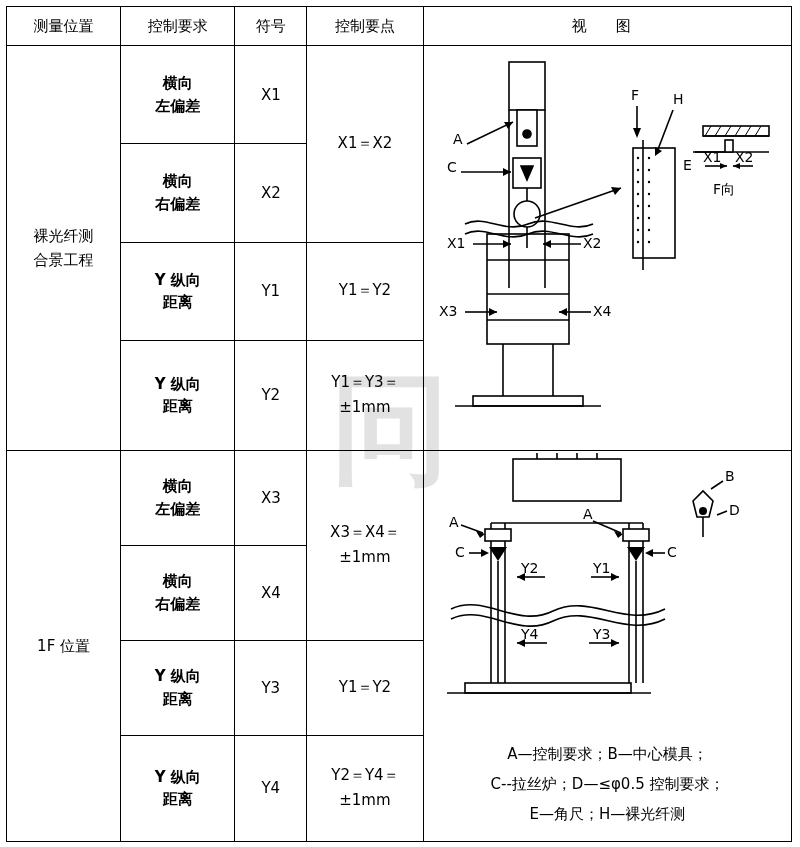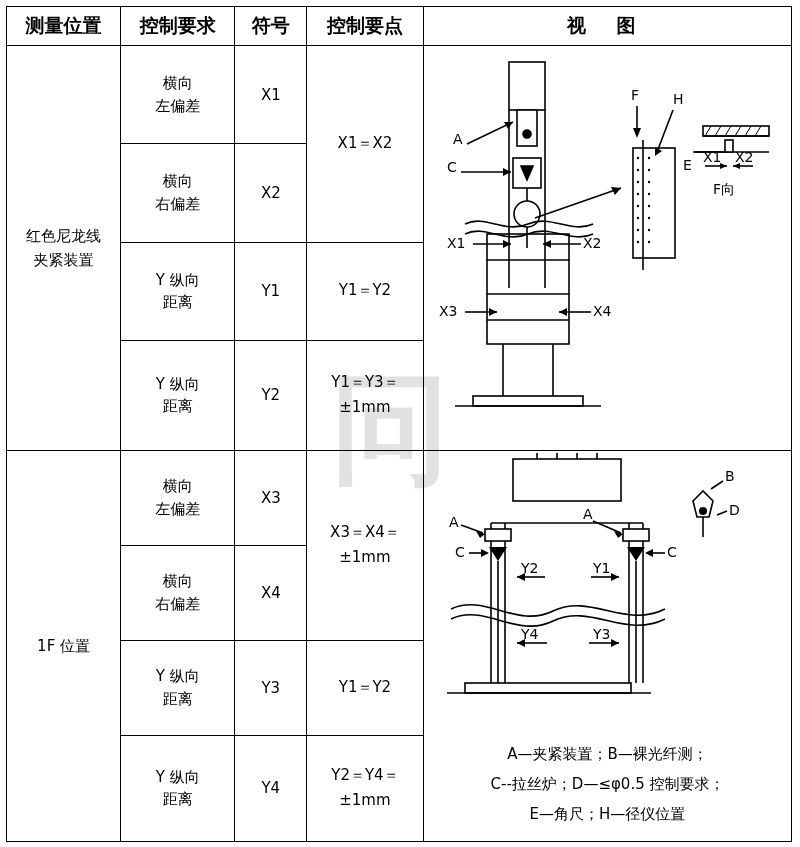--- a/index.html
+++ b/index.html
@@ -43,30 +43,30 @@
   }
   table.main td, table.main th{
     border:1px solid #000;
     text-align:center;
     vertical-align:middle;
     font-size:15px;
     background:transparent;
     padding:2px 1px;
   }
   table.main th{
-    font-weight:bold;
+    font-weight:normal;
     height:34px;
-    font-size:19px;
+    font-size:15px;
   }
   .c1{width:114px;}
   .c2{width:114px;}
   .c3{width:72px;}
   .c4{width:116px;}
   .c5{width:368px;}
-  .cell-two-line{line-height:1.5;}
+  .cell-two-line{line-height:1.5;font-weight:bold;}
   .sym{font-size:16px;}
   .req{font-size:16px;line-height:1.7;}
   .grouplbl{font-size:16px;line-height:1.6;}
   .headspace{letter-spacing:12px;}
   
   .figcell{
     padding:0;
     position:relative;
     height:100%;
   }
@@ -101,22 +101,22 @@
       <th>控制要求</th>
       <th>符号</th>
       <th>控制要点</th>
       <th class="headspace">视    图</th>
     </tr>
   </thead>
   <tbody>
 
     <tr>
       <td rowspan="4" class="grouplbl">
-        <div>红色尼龙线</div>
-        <div>夹紧装置</div>
+        <div>裸光纤测</div>
+        <div>合景工程</div>
       </td>
       <td class="cell-two-line">
         <div>横向</div>
         <div>左偏差</div>
       </td>
       <td class="sym">X1</td>
       <td rowspan="2" class="req">
         <div>X1＝X2</div>
       </td>
 
@@ -344,23 +344,23 @@
               <text x="30" y="104">C</text>
               <text x="242" y="104">C</text>
               <text x="304" y="62">D</text>
               <text x="168" y="120">Y1</text>
               <text x="96" y="120">Y2</text>
               <text x="168" y="186">Y3</text>
               <text x="96" y="186">Y4</text>
             </g>
           </svg>
           <div class="legend">
-            <div>A—夹紧装置；B—裸光纤测；</div>
+            <div>A—控制要求；B—中心模具；</div>
             <div>C--拉丝炉；D—≤φ0.5 控制要求；</div>
-            <div>E—角尺；H—径仪位置</div>
+            <div>E—角尺；H—裸光纤测</div>
           </div>
         </div>
       </td>
     </tr>
     <tr>
       <td class="cell-two-line">
         <div>横向</div>
         <div>右偏差</div>
       </td>
       <td class="sym">X4</td>

